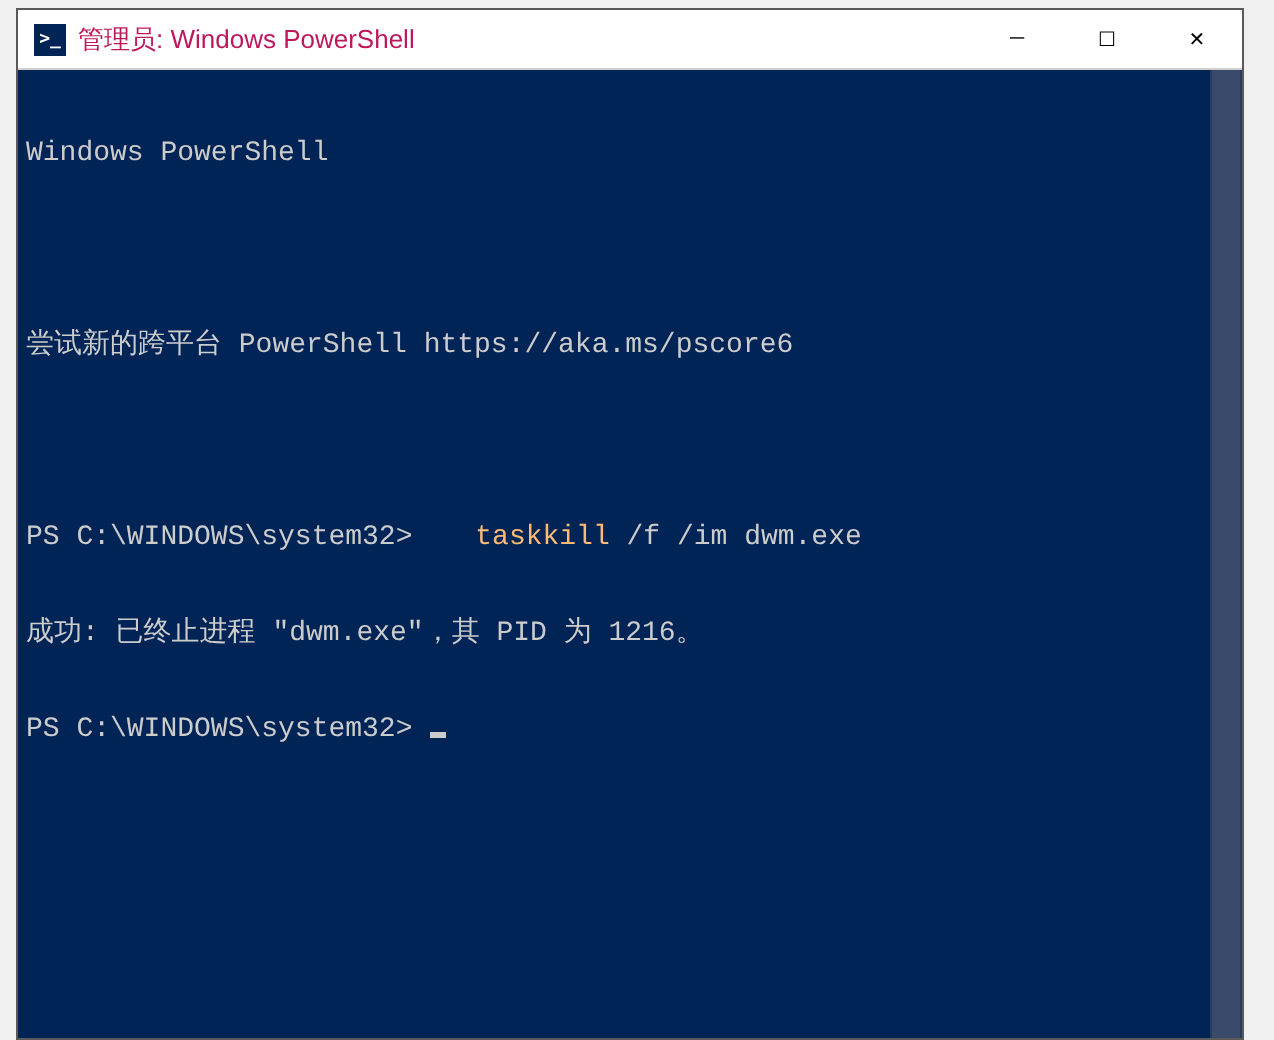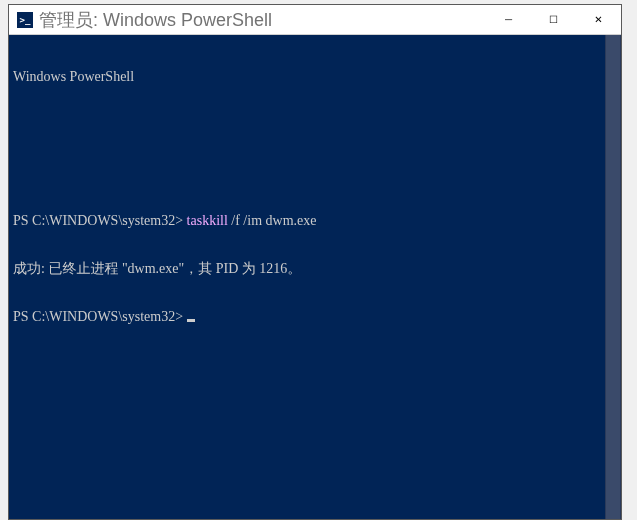--- a/index.html
+++ b/index.html
@@ -37,51 +37,51 @@
       display: flex;
       align-items: center;
       justify-content: center;
       color: #fff;
       font-size: 9px;
       font-weight: bold;
       font-family: Consolas, monospace;
     }
     .titlebar-text {
       flex: 1;
-      font-size: 18px;
-      color: #737373;
+      font-size: 13px;
+      color: #be185d;
     }
     .win-controls {
       display: flex;
       height: 100%;
     }
     .win-btn {
       width: 45px;
       height: 100%;
       display: flex;
       align-items: center;
       justify-content: center;
       font-family: "Segoe UI Symbol", sans-serif;
       font-size: 10px;
       color: #000;
       cursor: default;
     }
     .terminal {
       flex: 1;
       background: #012456;
       color: #cccccc;
-      font-family: Liberation Serif, serif;
+      font-family: Liberation Mono, monospace;
       font-size: 14px;
       line-height: 16px;
       padding: 2px 4px;
       white-space: pre;
       overflow: hidden;
     }
     .line { white-space: pre-wrap; word-break: break-all; }
-    .yellow { color: #f0abfc; }
+    .yellow { color: #fdba74; margin-left: 23px; }
     .cursor {
       display: inline-block;
       width: 8px;
       height: 3px;
       background: #cccccc;
       vertical-align: baseline;
       margin-bottom: -1px;
     }
     .blank { height: 16px; }
     .scrollbar {
@@ -110,20 +110,21 @@
     <div class="titlebar-text">管理员: Windows PowerShell</div>
     <div class="win-controls">
       <div class="win-btn">─</div>
       <div class="win-btn">☐</div>
       <div class="win-btn close">✕</div>
     </div>
   </div>
   <div class="terminal">
     <div class="line">Windows PowerShell</div>
     <div class="blank"></div>
+    <div class="line">尝试新的跨平台 PowerShell https://aka.ms/pscore6</div>
     <div class="blank"></div>
     <div class="line"><span>PS C:\WINDOWS\system32&gt; </span><span class="yellow">taskkill</span><span> /f /im dwm.exe</span></div>
     <div class="line">成功: 已终止进程 "dwm.exe"，其 PID 为 1216。</div>
     <div class="line"><span>PS C:\WINDOWS\system32&gt; </span><span class="cursor"></span></div>
   </div>
   <div class="scrollbar">
     <div class="scrollbar-thumb"></div>
   </div>
 </div>
 

